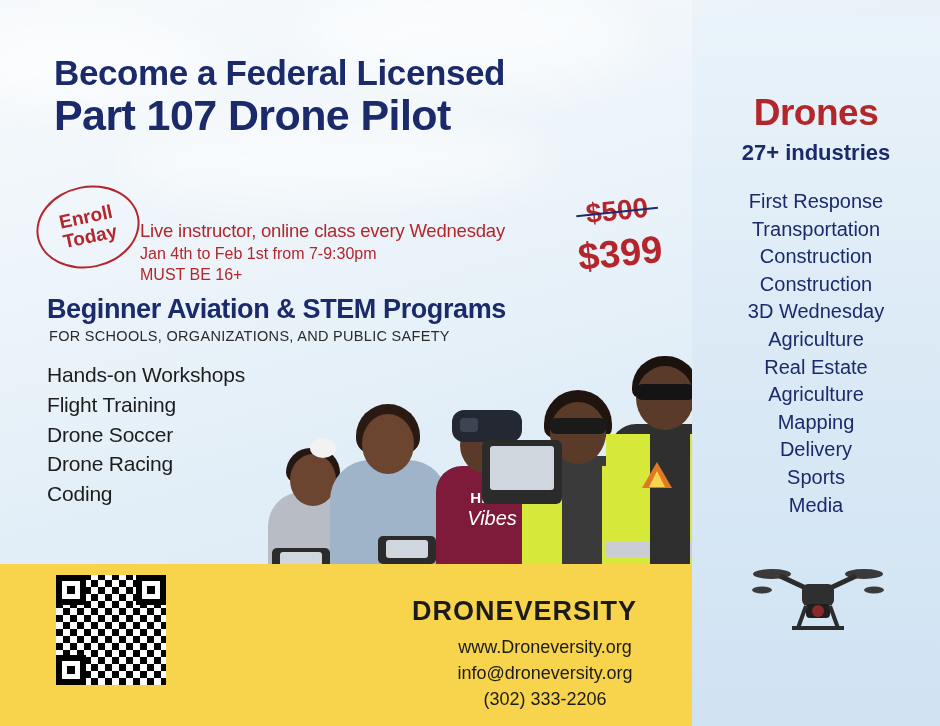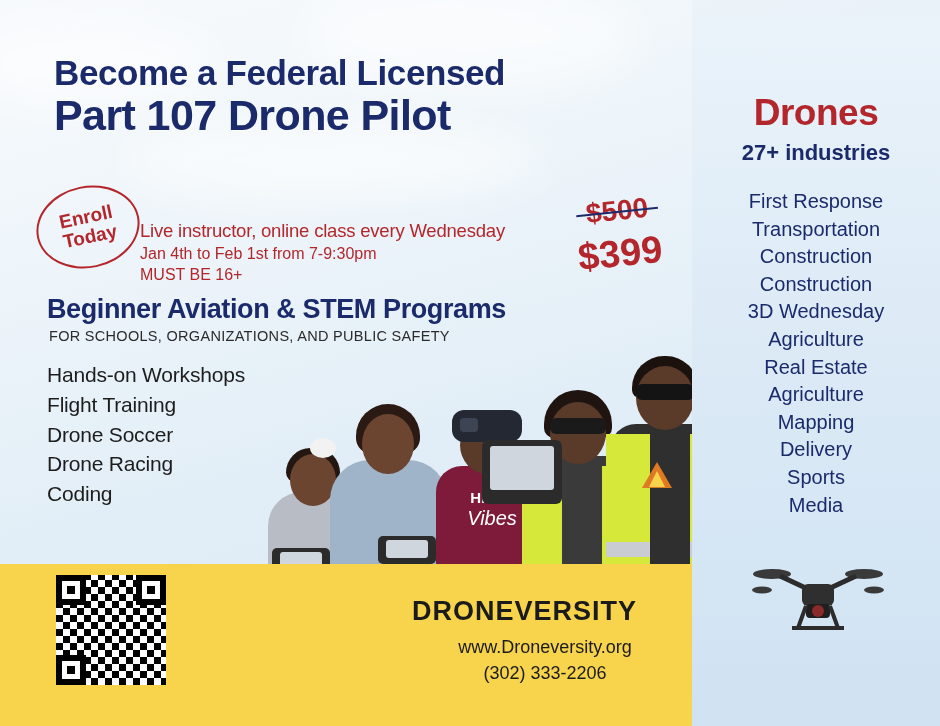--- a/index.html
+++ b/index.html
@@ -525,20 +525,21 @@
   <div class="qr">
     <div class="qr-corner" style="left:0; top:0;"></div>
     <div class="qr-corner" style="right:0; top:0;"></div>
     <div class="qr-corner" style="left:0; bottom:0;"></div>
   </div>
 
   <div class="brand">DRONEVERSITY</div>
 
   <div class="contact">
     <div>www.Droneversity.org</div>
+    <div>info@droneversity.org</div>
     <div>(302) 333-2206</div>
   </div>
 
   <div class="right-panel">
     <div class="right-title">Drones</div>
     <div class="right-sub">27+ industries</div>
     <ul class="industries">
       <li>First Response</li>
       <li>Transportation</li>
       <li>Construction</li>

